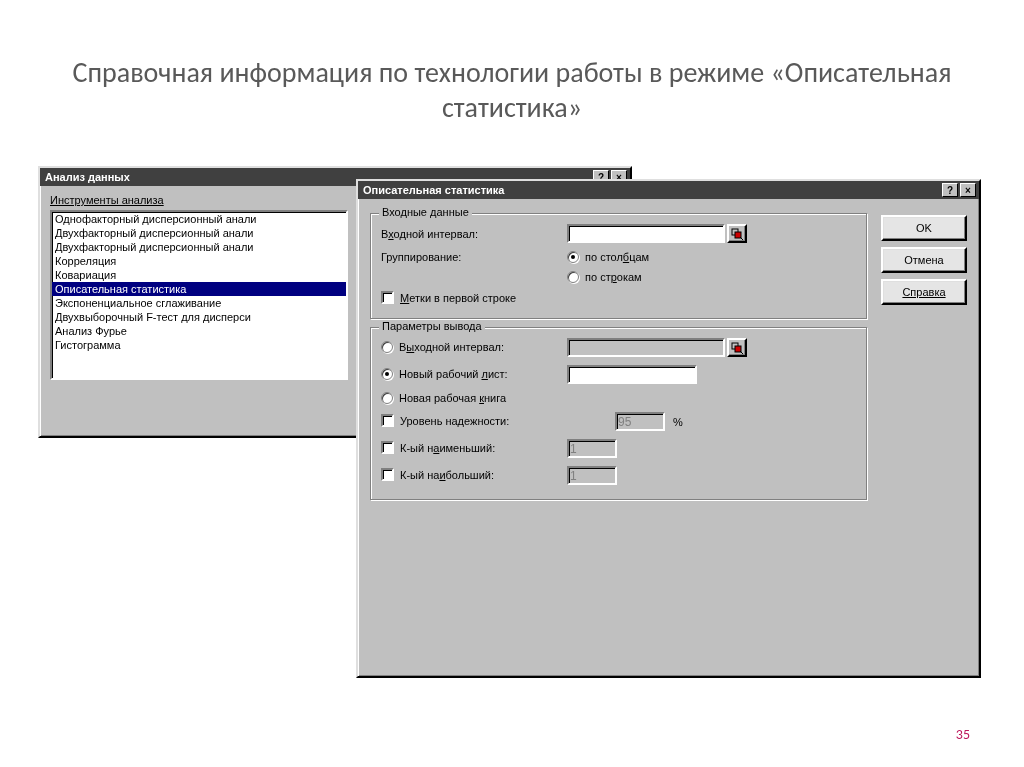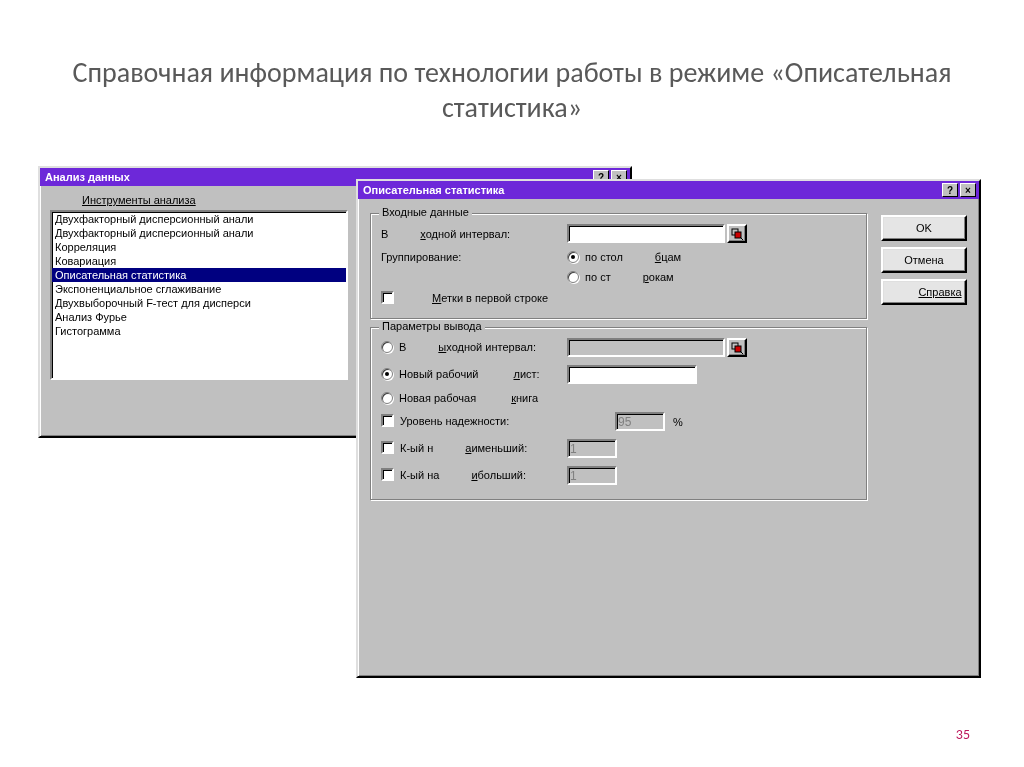--- a/index.html
+++ b/index.html
@@ -34,21 +34,21 @@
 
   
   .window {
     position: absolute;
     background: #c0c0c0;
     border: 2px solid;
     border-color: #dfdfdf #000 #000 #dfdfdf;
     box-shadow: inset 1px 1px 0 #fff, inset -1px -1px 0 #808080;
   }
   .titlebar {
-    background: #6d28d9;
+    background: #404040;
     color: #fff;
     font-weight: bold;
     height: 18px;
     padding: 2px 3px 2px 5px;
     display: flex;
     align-items: center;
     justify-content: space-between;
     font-size: 11px;
   }
   .titlebar .tbtns { display: flex; gap: 2px; }
@@ -61,21 +61,21 @@
     line-height: 11px;
     text-align: center;
     color: #000;
     font-family: "Arial", sans-serif;
     font-weight: bold;
     display: flex; align-items: center; justify-content: center;
   }
   .body { padding: 8px 10px; position: relative; }
 
   .label { color: #000; font-size: 11px; }
-  u.hot { text-decoration: underline; margin-left: 32px; }
+  u.hot { text-decoration: underline; }
 
   .groupbox {
     border: 1px solid #808080;
     box-shadow: 1px 1px 0 #fff inset, 1px 1px 0 #fff;
     margin: 4px 0 8px 0;
     padding: 10px 10px 6px 10px;
     position: relative;
   }
   .groupbox > .legend {
     position: absolute;
@@ -192,20 +192,21 @@
     <span class="tbtns">
       <span class="tbtn">?</span>
       <span class="tbtn">×</span>
     </span>
   </div>
   <div class="body">
     <div class="label" style="margin-bottom:4px;">
       <span><u class="hot">Инструменты анализа</u></span>
     </div>
     <div class="listbox" id="analysis-list" style="width:298px;">
+        <div class="item">Однофакторный дисперсионный анали</div>
         <div class="item">Двухфакторный дисперсионный анали</div>
         <div class="item">Двухфакторный дисперсионный анали</div>
         <div class="item">Корреляция</div>
         <div class="item">Ковариация</div>
         <div class="item selected">Описательная статистика</div>
         <div class="item">Экспоненциальное сглаживание</div>
         <div class="item">Двухвыборочный F-тест для дисперси</div>
         <div class="item">Анализ Фурье</div>
         <div class="item">Гистограмма</div>
       </div>

